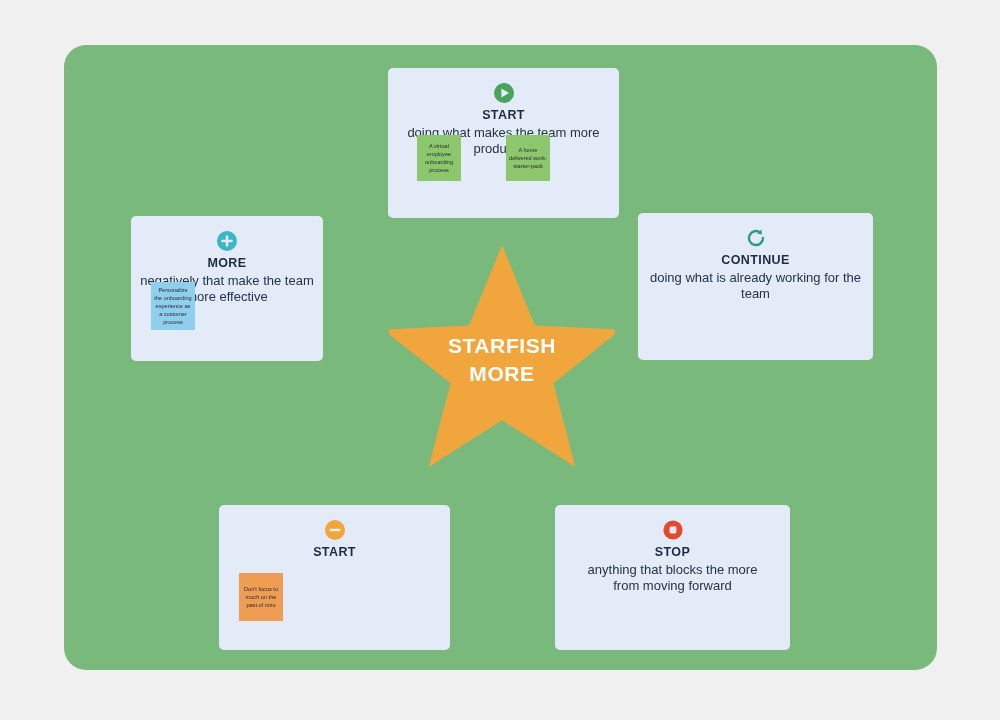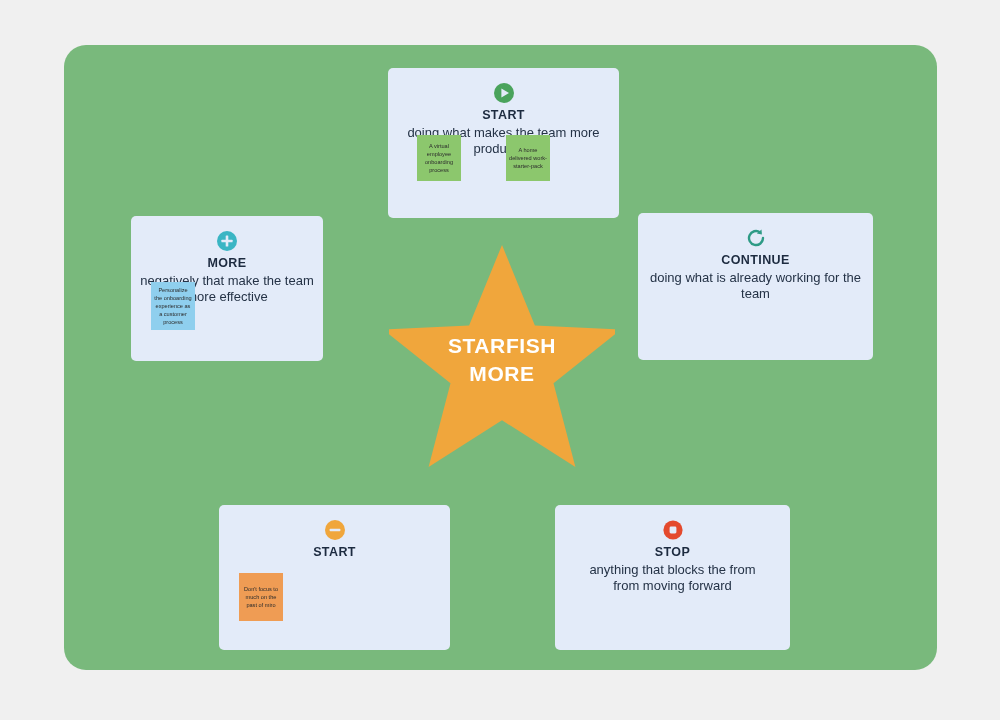--- a/index.html
+++ b/index.html
@@ -190,21 +190,21 @@
 
   <div class="card" id="card-stop">
     <div class="card-icon">
       <svg viewBox="0 0 22 22" width="22" height="22">
         <circle cx="11" cy="11" r="9.6" fill="#e4492d"></circle>
         <rect x="7.6" y="7.6" width="6.8" height="6.8" rx="1.4" fill="#e3ebf9"></rect>
       </svg>
     </div>
     <div class="card-title">STOP</div>
     <div class="card-sub">
-      <span>anything that blocks the from</span><br>
+      <span>anything that blocks the more</span><br>
       <span>from moving forward</span>
     </div>
   </div>
 
   <div id="star-group">
     <svg id="star-svg" viewBox="0 0 226 226">
       <polygon points="113,2 145.9,82.6 232,86.4 164.5,140.2 186.4,224 113,177.3 39.6,224 61.5,140.2 -6,86.4 80.1,82.6" fill="#f0a63c"></polygon>
     </svg>
     <div id="star-label">
       <div>STARFISH</div>

